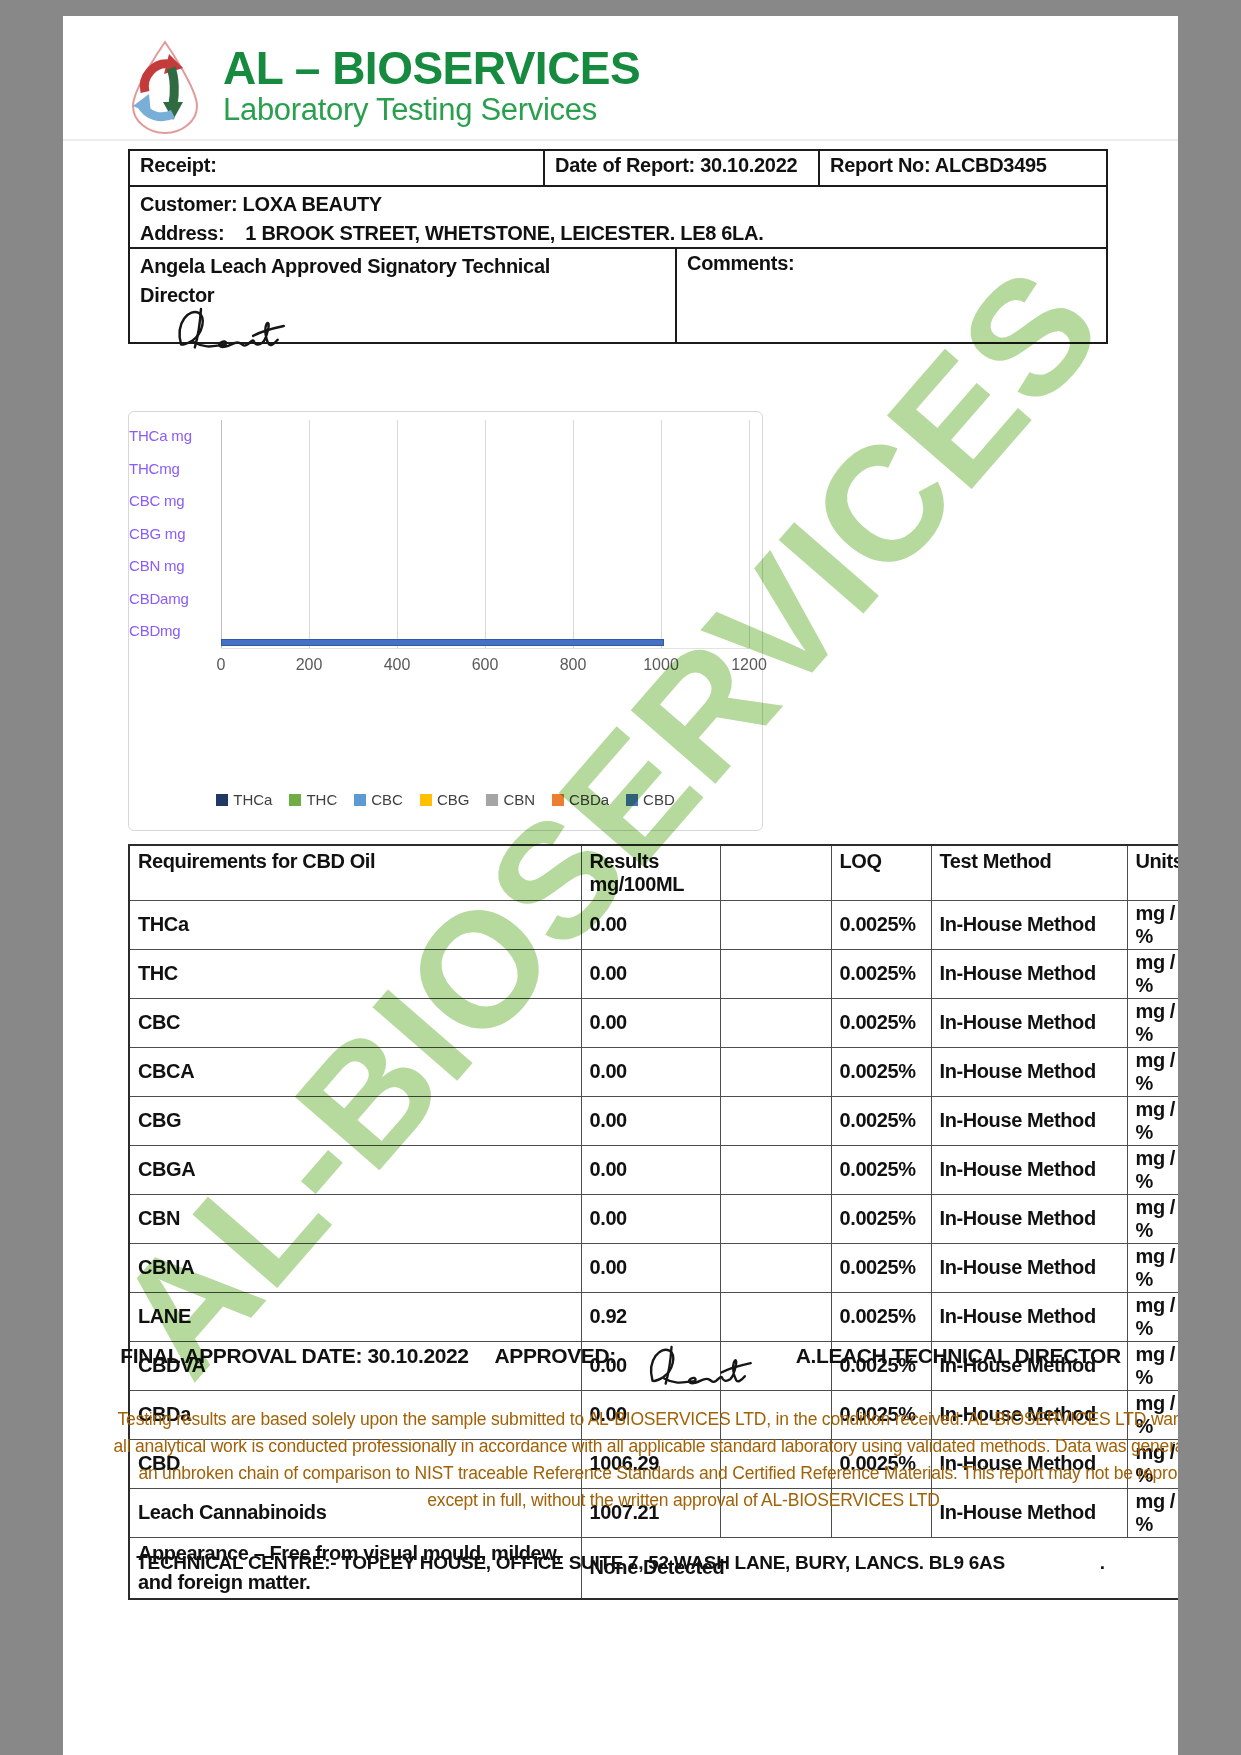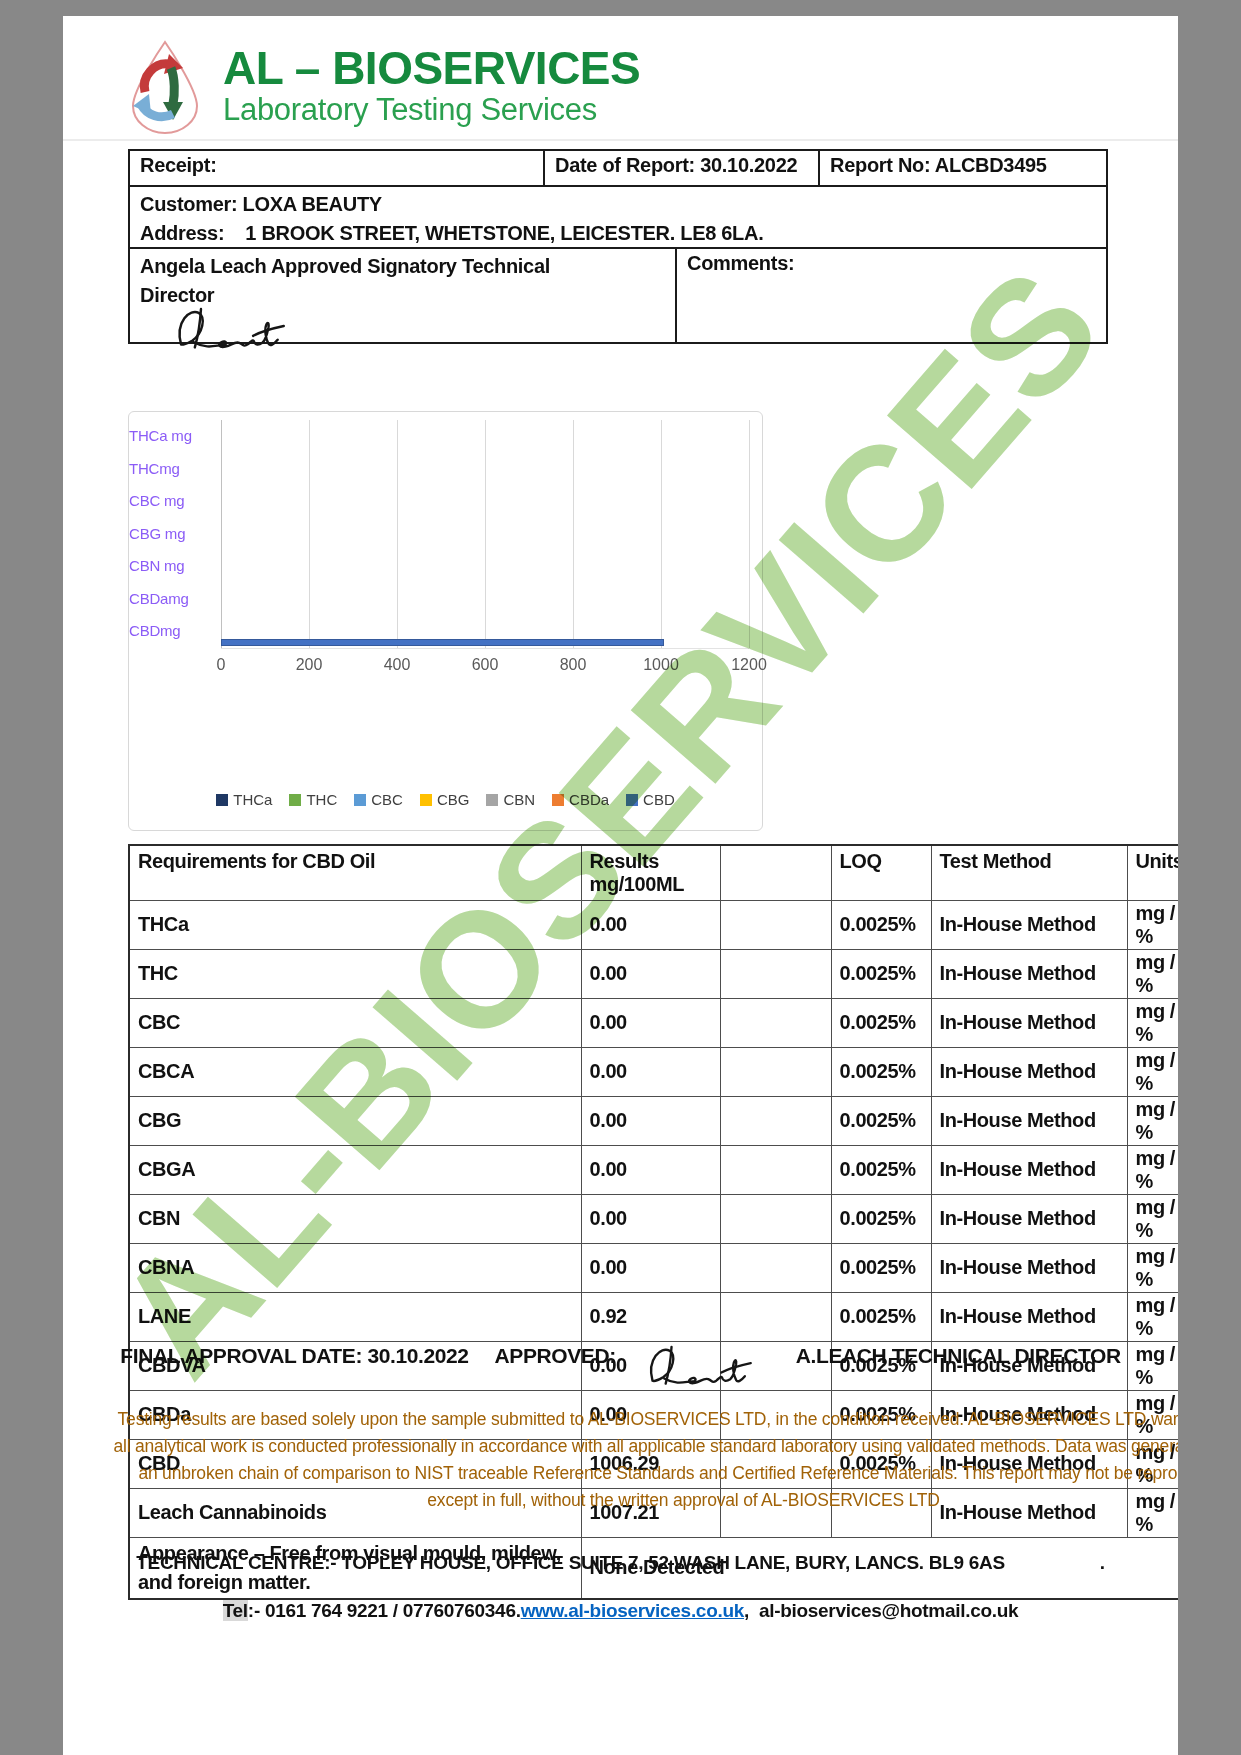--- a/index.html
+++ b/index.html
@@ -317,19 +317,16 @@
       <path d="M106,39 C118,32 132,29 146,26"></path>
     </svg>
     <span>A.LEACH TECHNICAL DIRECTOR</span>
   </div>
 
   <div class="disclaimer">Testing results are based solely upon the sample submitted to AL-BIOSERVICES LTD, in the condition received. AL-BIOSERVICES LTD warrants that all analytical work is conducted professionally in accordance with all applicable standard laboratory using validated methods. Data was generated using an unbroken chain of comparison to NIST traceable Reference Standards and Certified Reference Materials. This report may not be reproduced, except in full, without the written approval of AL-BIOSERVICES LTD</div>
 
   <div class="tech-centre">
     <span>TECHNICAL CENTRE:- TOPLEY HOUSE, OFFICE SUITE 7, 52 WASH LANE, BURY, LANCS. BL9 6AS</span><span class="dot">.</span>
   </div>
-  <div class="tel-line">
-    <span class="tel-hl">Tel</span><span>:- 0161 764 9221 / 07760760346.</span><span class="weblink">www.al-bioservices.co.uk</span><span>,</span>&nbsp;&nbsp;<span>al-bioservices@hotmail.co.uk</span>
-  </div>
 
   <div class="watermark">AL-BIOSERVICES</div>
 
 </div>
 
 </body></html>

